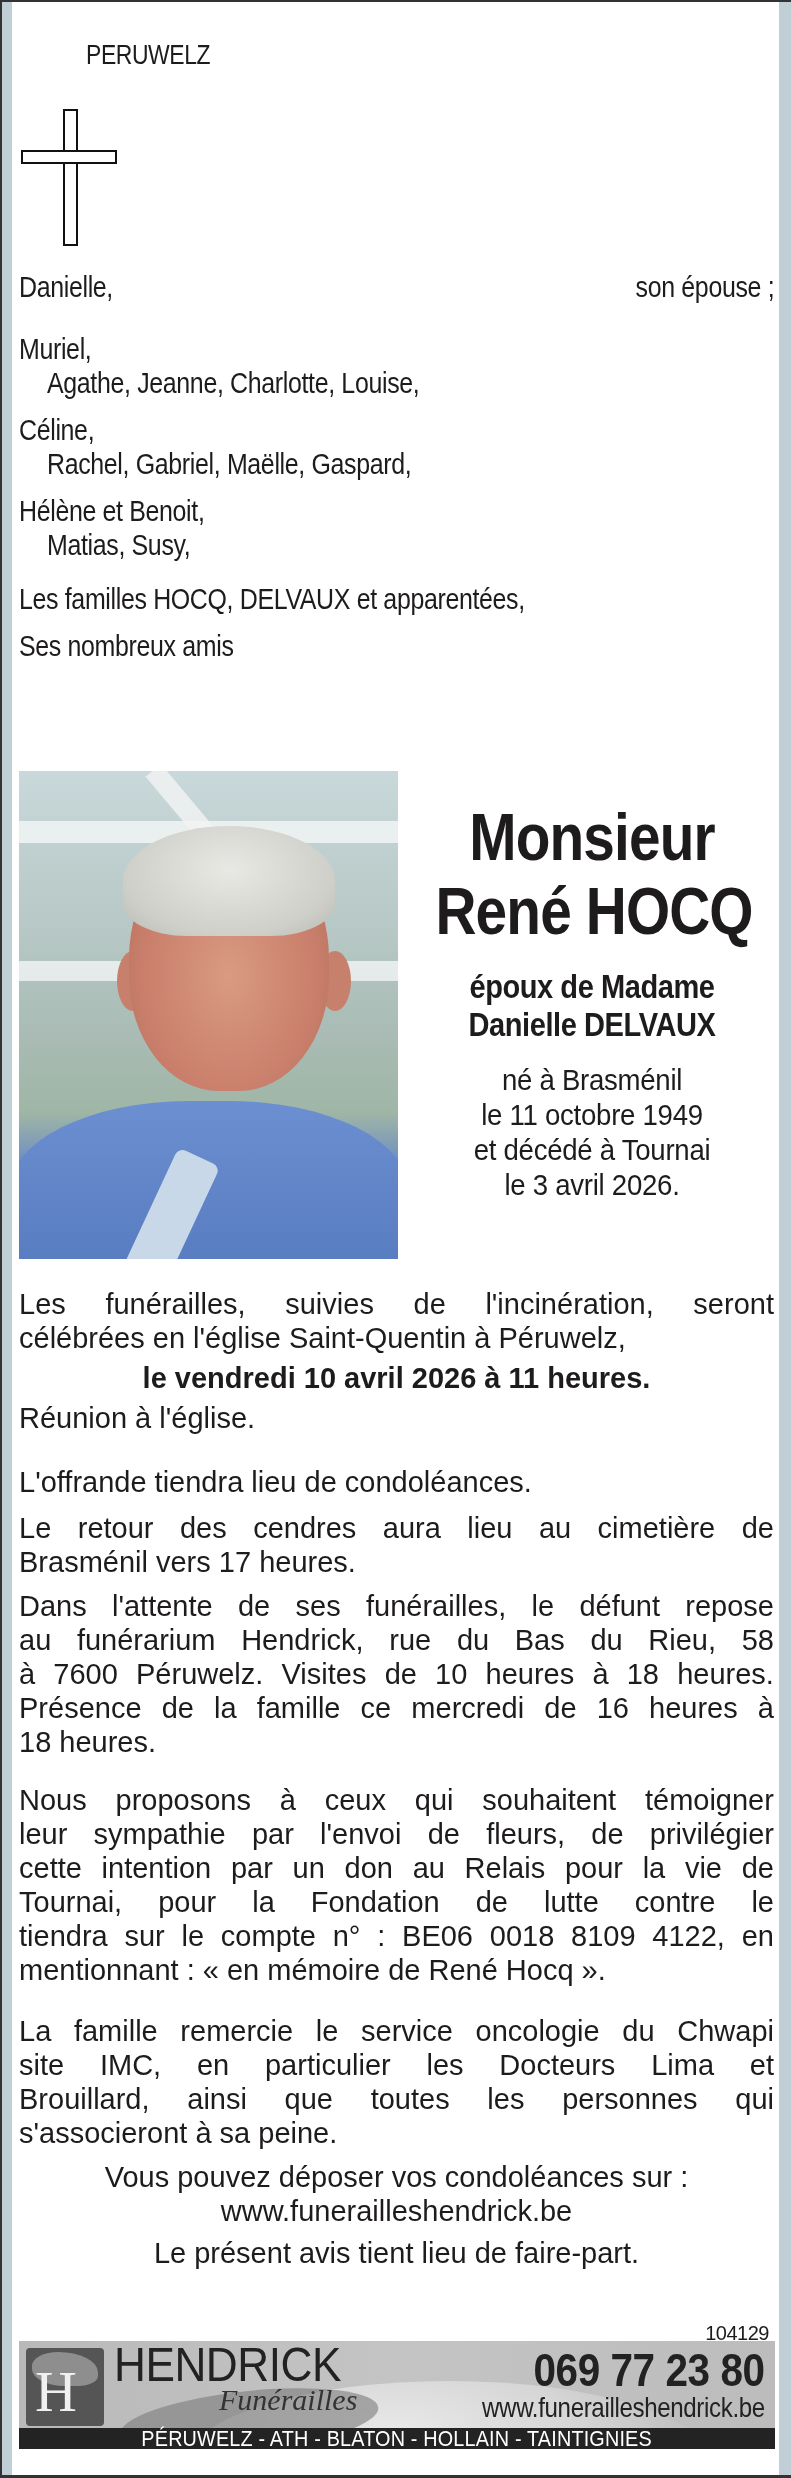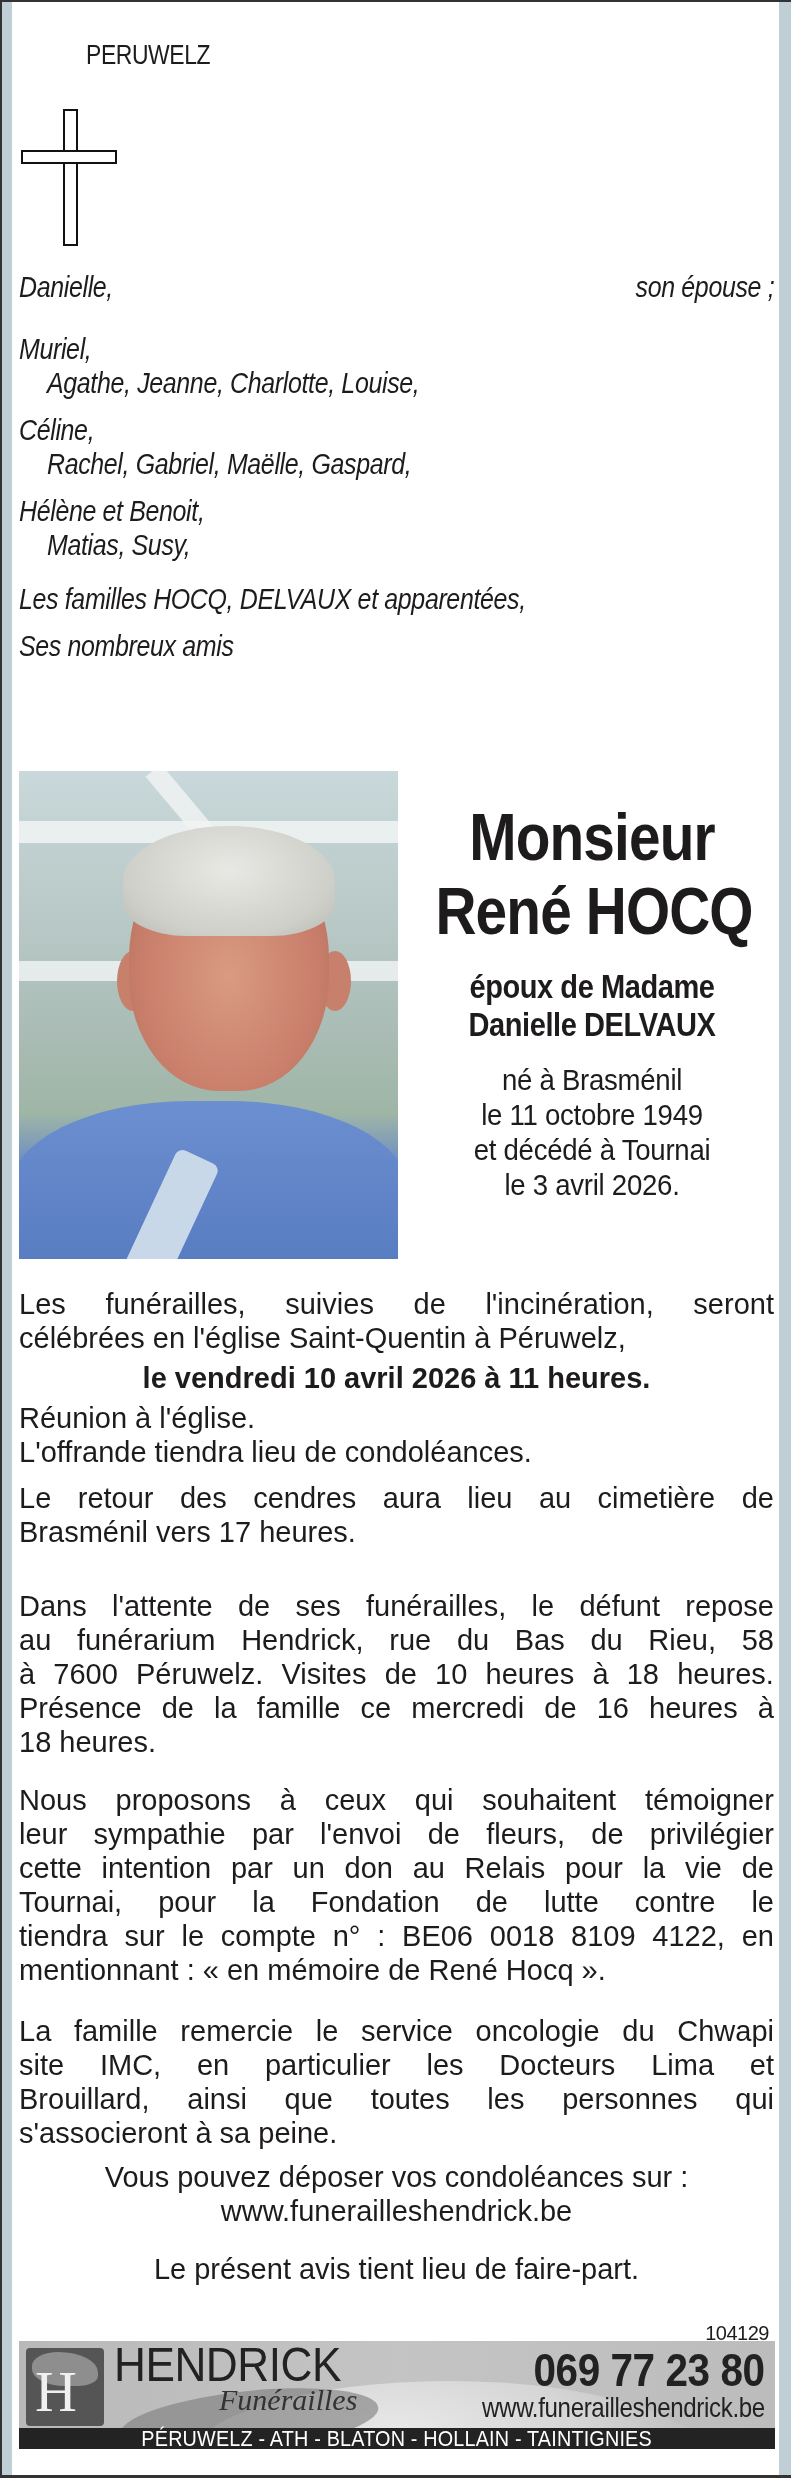--- a/index.html
+++ b/index.html
@@ -11,21 +11,21 @@
   .stripe-right { position: absolute; right: 0; top: 2px; width: 12px; bottom: 3px; background: #c0ced6; }
 
   .city { position: absolute; left: 86px; top: 40px; font-size: 27px; letter-spacing: -0.5px;
           transform: scaleX(0.85); transform-origin: left top; }
 
   .cross-v { position: absolute; left: 63px; top: 109px; width: 11px; height: 133px; border: 2px solid #111; background: #fff; }
   .cross-h { position: absolute; left: 21px; top: 150px; width: 92px; height: 10px; border: 2px solid #111; background: #fff; }
   .cross-center { position: absolute; left: 65px; top: 152px; width: 11px; height: 10px; background: #fff; }
 
   .block { position: absolute; left: 19px; width: 755px; }
-  .row { position: relative; height: 34px; font-size: 29px; line-height: 34px; font-style: italic; }
+  .row { position: relative; height: 34px; font-size: 29px; line-height: 34px; }
   .row span { position: absolute; top: 0; white-space: nowrap; transform: scaleX(0.86); transform-origin: left top; letter-spacing: -0.4px; }
   .row .right { right: 0; transform-origin: right top; }
 
   .photo { position: absolute; left: 19px; top: 771px; width: 379px; height: 488px; overflow: hidden;
            background: linear-gradient(180deg, #c9d8da 0%, #b8c9c7 30%, #a9bbb4 55%, #9fb6a6 70%, #6f8fc0 80%, #5d7fb8 100%); }
   .photo .bar1 { position:absolute; left:0; top:50px; width:100%; height:22px; background:#eef2f2; opacity:.9; }
   .photo .bar2 { position:absolute; left:0; top:190px; width:100%; height:20px; background:#eef2f2; opacity:.85; }
   .photo .diag { position:absolute; left:150px; top:-10px; width:20px; height:80px; background:#f2f4f4; transform:rotate(-40deg); opacity:.8;}
   .photo .head { position:absolute; left:110px; top:65px; width:200px; height:255px; border-radius: 48% 48% 45% 45%;
                  background: radial-gradient(ellipse at 50% 55%, #d99a82 0%, #c97f6b 60%, #b06d5a 100%); }
@@ -147,21 +147,21 @@
       <span>l'incinération,</span>
       <span>seront</span>
     </div>
   <div class="jline last">
       <span>célébrées en l'église Saint-Quentin à Péruwelz,</span>
     </div>
   <div class="center-line" style="font-weight:bold; margin-top:6px;">le vendredi 10 avril 2026 à 11 heures.</div>
   <div class="jline last" style="margin-top:6px;">
       <span>Réunion à l'église.</span>
     </div>
-  <div class="jline last" style="margin-top:0;">
+  <div class="jline last" style="margin-top:30px;">
       <span>L'offrande tiendra lieu de condoléances.</span>
     </div>
   <div class="jline" id="ash1" style="margin-top:12px;">
       <span>Le</span>
       <span>retour</span>
       <span>des</span>
       <span>cendres</span>
       <span>aura</span>
       <span>lieu</span>
       <span>au</span>
@@ -322,21 +322,21 @@
       </div>
     </div>
   <div class="jline last">
       <span>s'associeront à sa peine.</span>
     </div>
 </div>
 
 <div class="just" style="top:2160px;">
   <div class="center-line">Vous pouvez déposer vos condoléances sur :</div>
   <div class="center-line">www.funerailleshendrick.be</div>
-  <div class="center-line" style="margin-top:24px;">Le présent avis tient lieu de faire-part.</div>
+  <div class="center-line" style="margin-top:8px;">Le présent avis tient lieu de faire-part.</div>
 </div>
 
 <div class="ref">104129</div>
 
 <div class="banner">
   <div class="swoosh"></div>
   <div class="swoosh2"></div>
   <div class="logo">
     <div class="shape"></div>
     <div class="letter">H</div>

